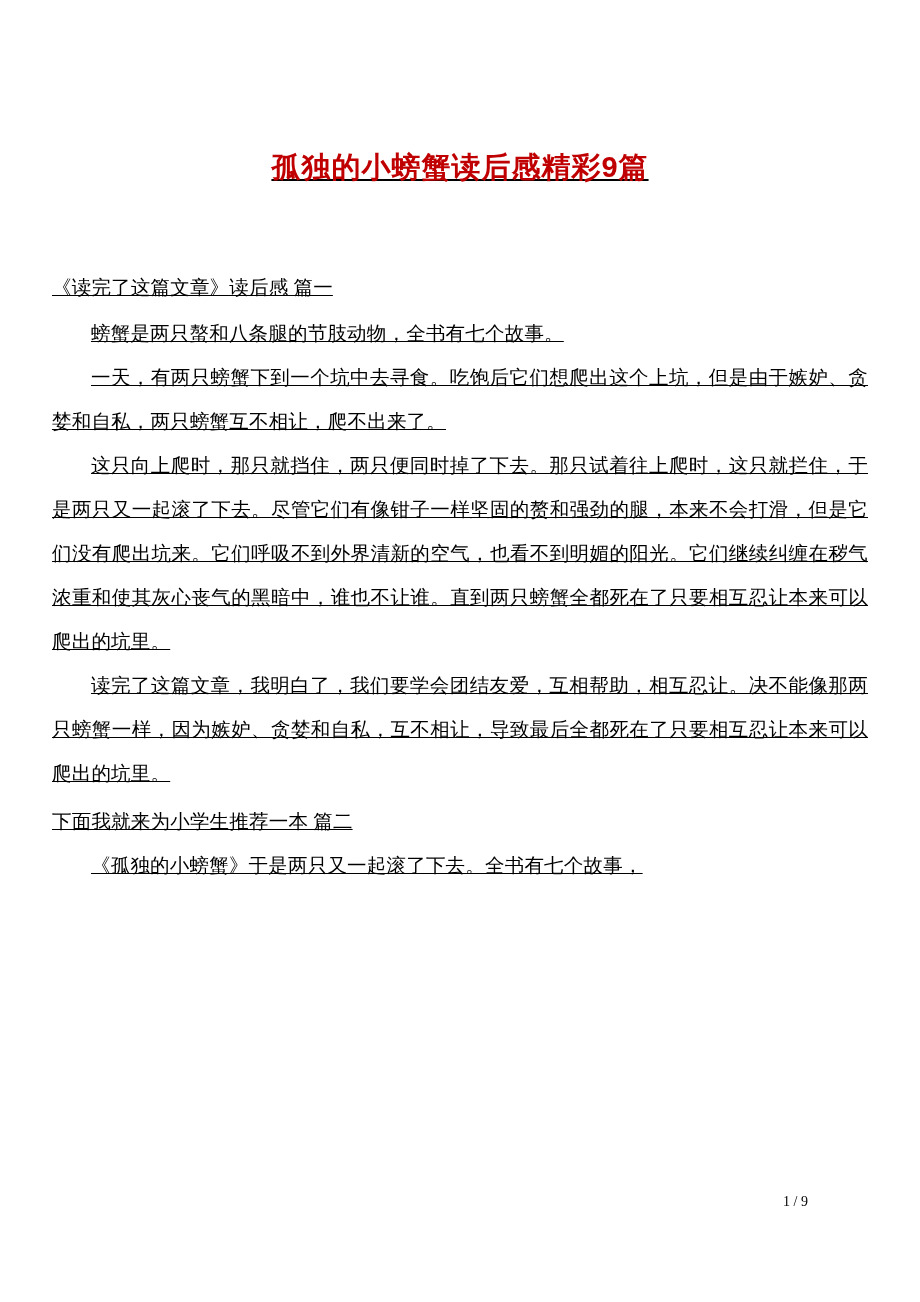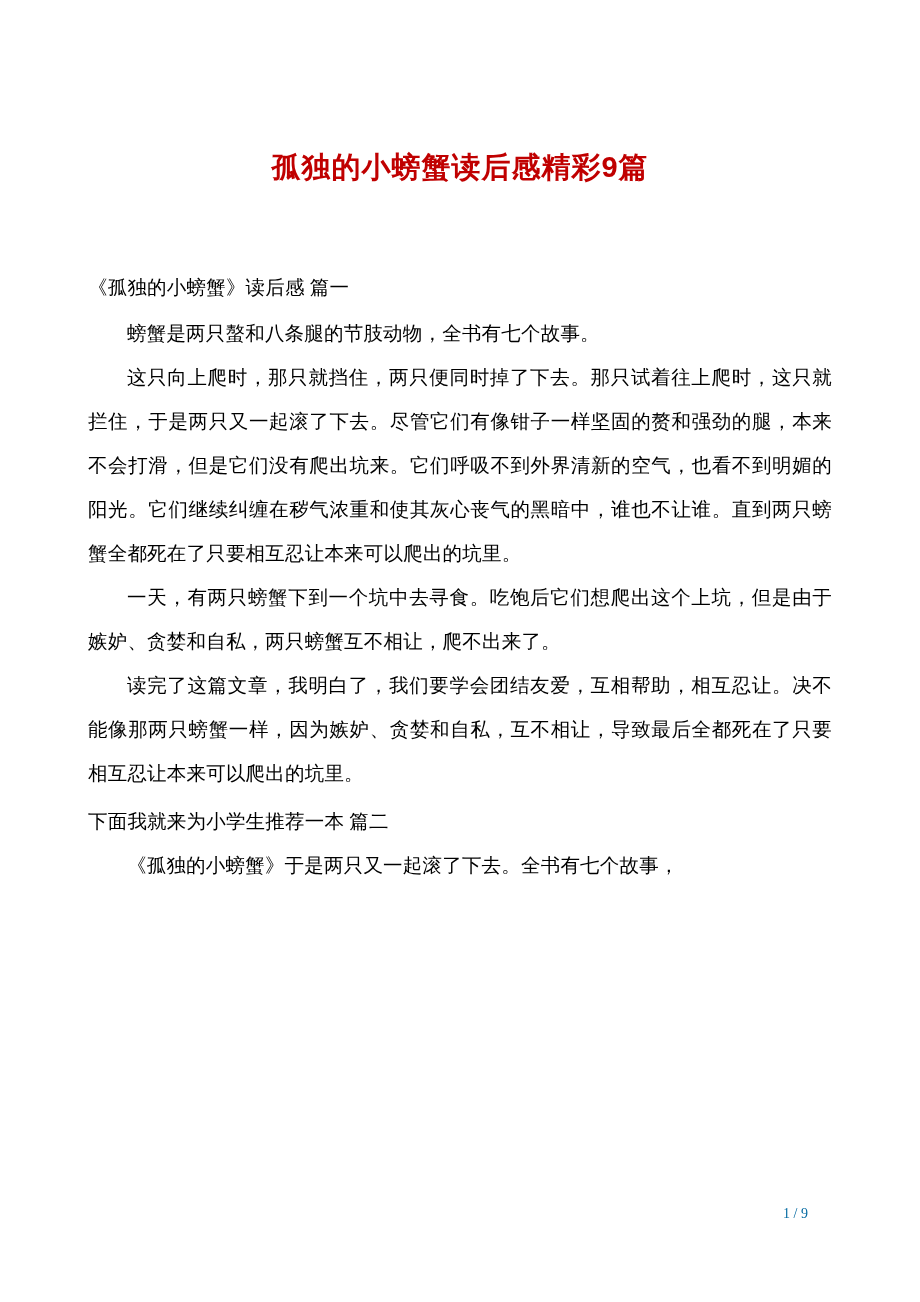--- a/index.html
+++ b/index.html
@@ -13,21 +13,22 @@
     font-family: "Liberation Serif", "DejaVu Serif", serif;
     color: #000000;
     position: relative;
     overflow: hidden;
   }
   .page {
     position: relative;
     width: 920px;
     height: 1302px;
     box-sizing: border-box;
-    padding: 0 88px;
+    padding: 0 52px;
+    text-decoration: underline;
   }
   .doc-title {
     font-family: "Liberation Sans", "DejaVu Sans", sans-serif;
     font-weight: bold;
     font-size: 29px;
     color: #c00000;
     text-align: center;
     margin: 0;
     padding-top: 148px;
     letter-spacing: 1px;
@@ -50,38 +51,38 @@
   p.indent {
     text-indent: 2em;
   }
   p.section-head {
     text-indent: 0;
     margin-top: 4px;
   }
   .page-number {
     position: absolute;
     right: 112px;
-    bottom: 80px;
+    bottom: 92px;
     font-size: 14px;
     font-family: "Liberation Serif", "DejaVu Serif", serif;
-    color: #0369a1;
+    color: #000000;
   }
 </style>
 </head>
 <body>
 
 <div class="page">
 
   <h1 class="doc-title">孤独的小螃蟹读后感精彩9篇</h1>
 
   <div class="body-block">
-    <p class="heading-line">《孤独的小螃蟹》读后感  篇一</p>
+    <p class="heading-line">《读完了这篇文章》读后感  篇一</p>
     <p class="indent">螃蟹是两只螯和八条腿的节肢动物，全书有七个故事。</p>
+    <p class="indent">一天，有两只螃蟹下到一个坑中去寻食。吃饱后它们想爬出这个上坑，但是由于嫉妒、贪婪和自私，两只螃蟹互不相让，爬不出来了。</p>
     <p class="indent">这只向上爬时，那只就挡住，两只便同时掉了下去。那只试着往上爬时，这只就拦住，于是两只又一起滚了下去。尽管它们有像钳子一样坚固的赘和强劲的腿，本来不会打滑，但是它们没有爬出坑来。它们呼吸不到外界清新的空气，也看不到明媚的阳光。它们继续纠缠在秽气浓重和使其灰心丧气的黑暗中，谁也不让谁。直到两只螃蟹全都死在了只要相互忍让本来可以爬出的坑里。</p>
-    <p class="indent">一天，有两只螃蟹下到一个坑中去寻食。吃饱后它们想爬出这个上坑，但是由于嫉妒、贪婪和自私，两只螃蟹互不相让，爬不出来了。</p>
     <p class="indent">读完了这篇文章，我明白了，我们要学会团结友爱，互相帮助，相互忍让。决不能像那两只螃蟹一样，因为嫉妒、贪婪和自私，互不相让，导致最后全都死在了只要相互忍让本来可以爬出的坑里。</p>
     <p class="section-head">下面我就来为小学生推荐一本  篇二</p>
     <p class="indent">《孤独的小螃蟹》于是两只又一起滚了下去。全书有七个故事，</p>
   </div>
 
   <div class="page-number">1 / 9</div>
 
 </div>
 
 </body></html>

